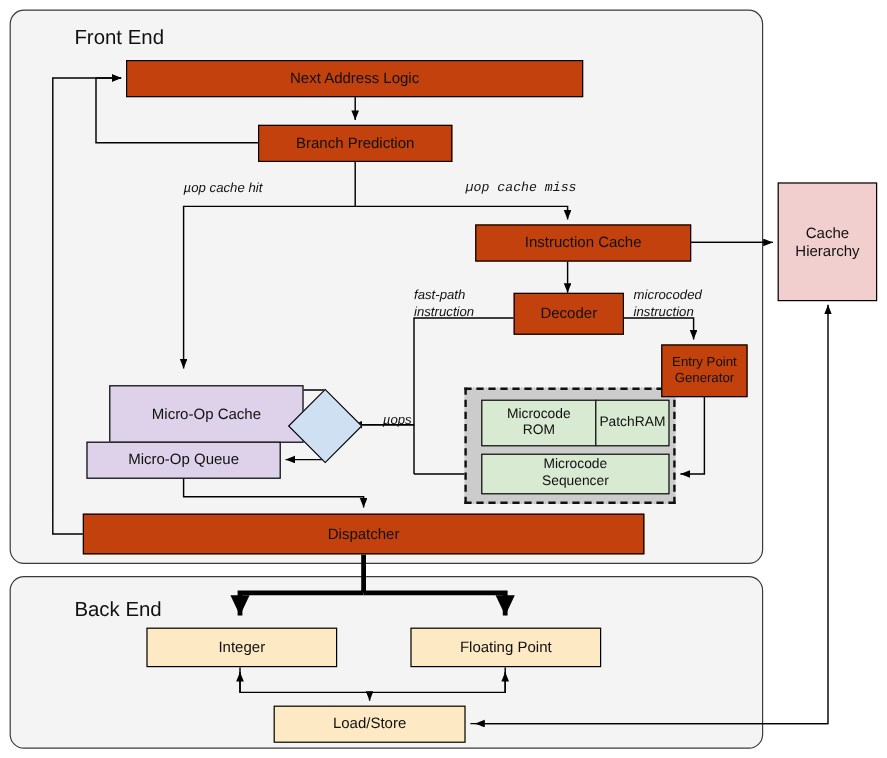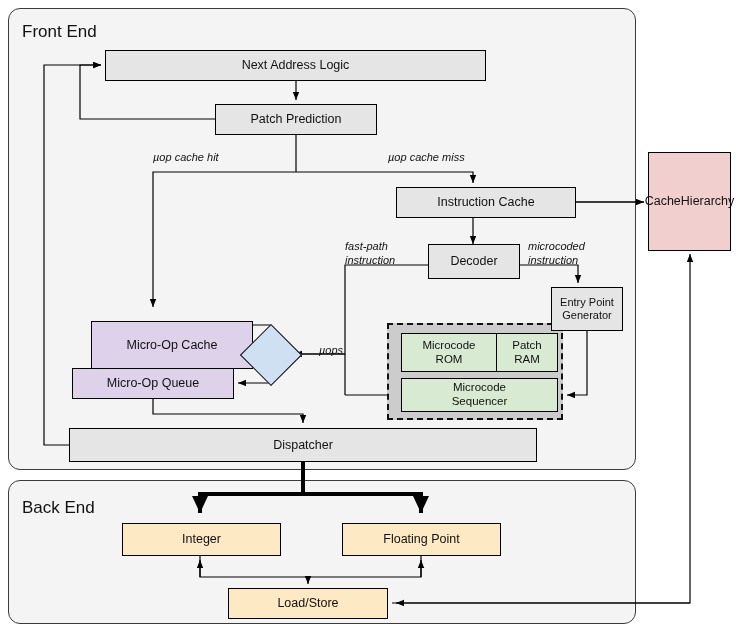--- a/index.html
+++ b/index.html
@@ -4,22 +4,22 @@
 <style>
   html,body{margin:0;padding:0;background:#ffffff;}
   body{font-family:"Liberation Sans","DejaVu Sans",sans-serif;}
   #canvas{position:relative;width:739px;height:632px;background:#ffffff;overflow:hidden;}
   svg.layer{position:absolute;left:0;top:0;width:739px;height:632px;}
   .node{position:absolute;box-sizing:border-box;border:1px solid #000;
         display:flex;align-items:center;justify-content:center;text-align:center;
         font-size:12.5px;color:#111;line-height:1.18;}
   .group{position:absolute;box-sizing:border-box;border:1px solid #3b3b3b;border-radius:12px;
          background:#f4f4f4;}
-  .grouplabel{position:absolute;font-size:17px;color:#111;}
-  .blue{background:#e5e5e5;}
+  .grouplabel{position:absolute;font-size:17px;color:#111;margin-left:40px;}
+  .blue{background:#c2410c;}
   .purple{background:#ddd2ea;}
   .pink{background:#f2cfcf;}
   .green{background:#d9ead3;}
   .tan{background:#fde9c4;}
   .dashbox{position:absolute;box-sizing:border-box;border:2px dashed #111;background:#cccccc;}
   .lbl{position:absolute;font-style:italic;font-size:11px;color:#111;line-height:1.2;
        white-space:nowrap;}
   .diamond{position:absolute;width:42px;height:42px;background:#cfe0f3;border:1px solid #000;
            transform:rotate(45deg);}
 </style>
@@ -96,57 +96,57 @@
       <path d="M392,603 L690,603 L690,254" marker-end="url(#ah)"></path>
       <path d="M690,603 L396,603" marker-end="url(#ah)"></path>
     </g>
   </svg>
 
   <div class="node blue" style="left:105px;top:50px;width:381px;height:31px;">
     <span>Next Address Logic</span>
   </div>
 
   <div class="node blue" style="left:215px;top:104px;width:162px;height:31px;">
-    <span>Patch Prediction</span>
+    <span>Branch Prediction</span>
   </div>
 
   <div class="node blue" style="left:396px;top:187px;width:180px;height:31px;">
     <span>Instruction Cache</span>
   </div>
 
   <div class="node blue" style="left:428px;top:244px;width:92px;height:35px;">
     <span>Decoder</span>
   </div>
 
   <div class="node blue" style="left:551px;top:287px;width:72px;height:44px;font-size:11px;flex-direction:column;">
     <span>Entry Point</span>
     <span>Generator</span>
   </div>
 
-  <div class="node pink" style="left:648px;top:152px;width:83px;height:99px;flex-direction:row;">
+  <div class="node pink" style="left:648px;top:152px;width:83px;height:99px;flex-direction:column;">
     <span>Cache</span>
     <span>Hierarchy</span>
   </div>
 
   <div class="node purple" style="left:72px;top:321px;width:162px;height:48px;margin-left:19px;">
     <span>Micro-Op Cache</span>
   </div>
 
   <div class="node purple" style="left:72px;top:368px;width:162px;height:31px;">
     <span>Micro-Op Queue</span>
   </div>
 
   <div class="diamond" style="left:249px;top:333px;"></div>
 
   <div class="node green" style="left:401px;top:333px;width:96px;height:39px;flex-direction:column;font-size:11.5px;">
     <span>Microcode</span>
     <span>ROM</span>
   </div>
 
-  <div class="node green" style="left:496px;top:333px;width:62px;height:39px;flex-direction:column;font-size:11.5px;">
+  <div class="node green" style="left:496px;top:333px;width:62px;height:39px;flex-direction:row;font-size:11.5px;">
     <span>Patch</span>
     <span>RAM</span>
   </div>
 
   <div class="node green" style="left:401px;top:378px;width:157px;height:34px;flex-direction:column;font-size:11.5px;">
     <span>Microcode</span>
     <span>Sequencer</span>
   </div>
 
   <div class="node blue" style="left:69px;top:428px;width:468px;height:34px;">
@@ -160,21 +160,21 @@
   <div class="node tan" style="left:122px;top:523px;width:159px;height:33px;">
     <span>Integer</span>
   </div>
 
   <div class="node tan" style="left:228px;top:588px;width:160px;height:31px;">
     <span>Load/Store</span>
   </div>
 
   <div class="lbl" style="left:153px;top:151px;">µop cache hit</div>
 
-  <div class="lbl" style="left:388px;top:151px;">µop cache miss</div>
+  <div class="lbl" style="left:388px;top:151px;font-family:Liberation Mono, monospace;">µop cache miss</div>
 
   <div class="lbl" style="left:345px;top:240px;">fast-path</div>
   <div class="lbl" style="left:345px;top:254px;">instruction</div>
 
   <div class="lbl" style="left:528px;top:240px;">microcoded</div>
   <div class="lbl" style="left:528px;top:254px;">instruction</div>
 
   <div class="lbl" style="left:296px;top:344px;padding-left:23px;">µops</div>
 
 </div>

